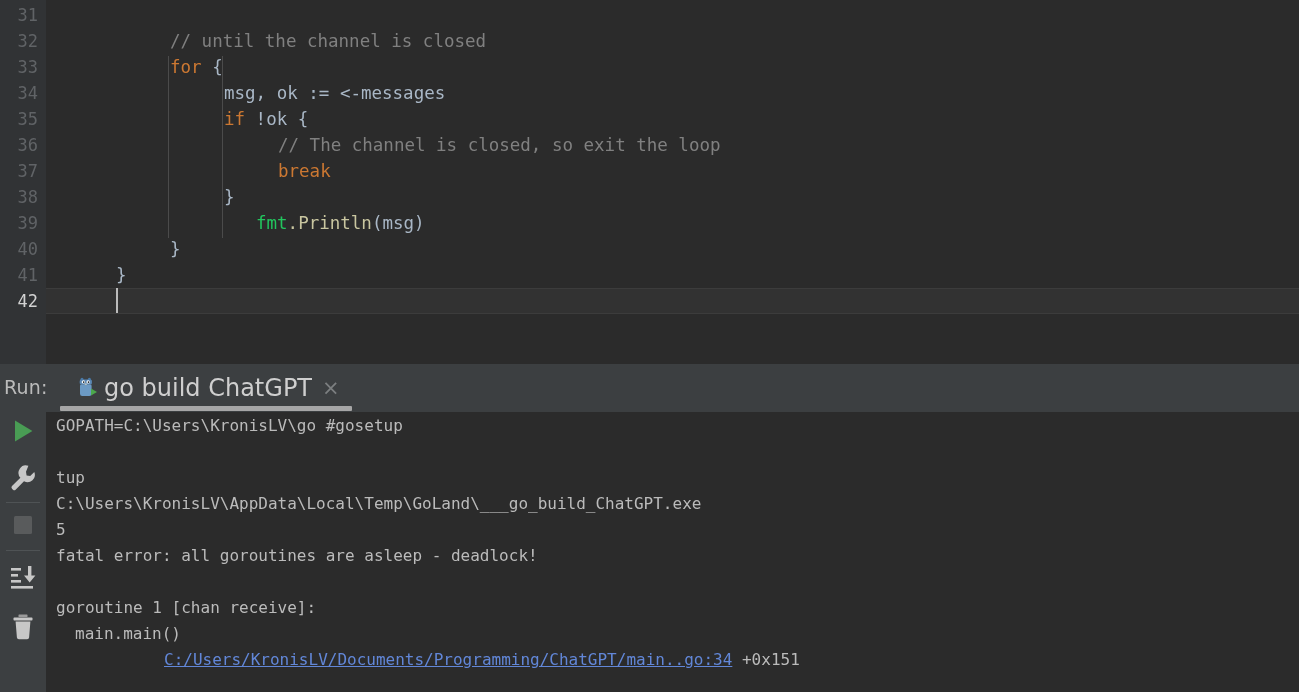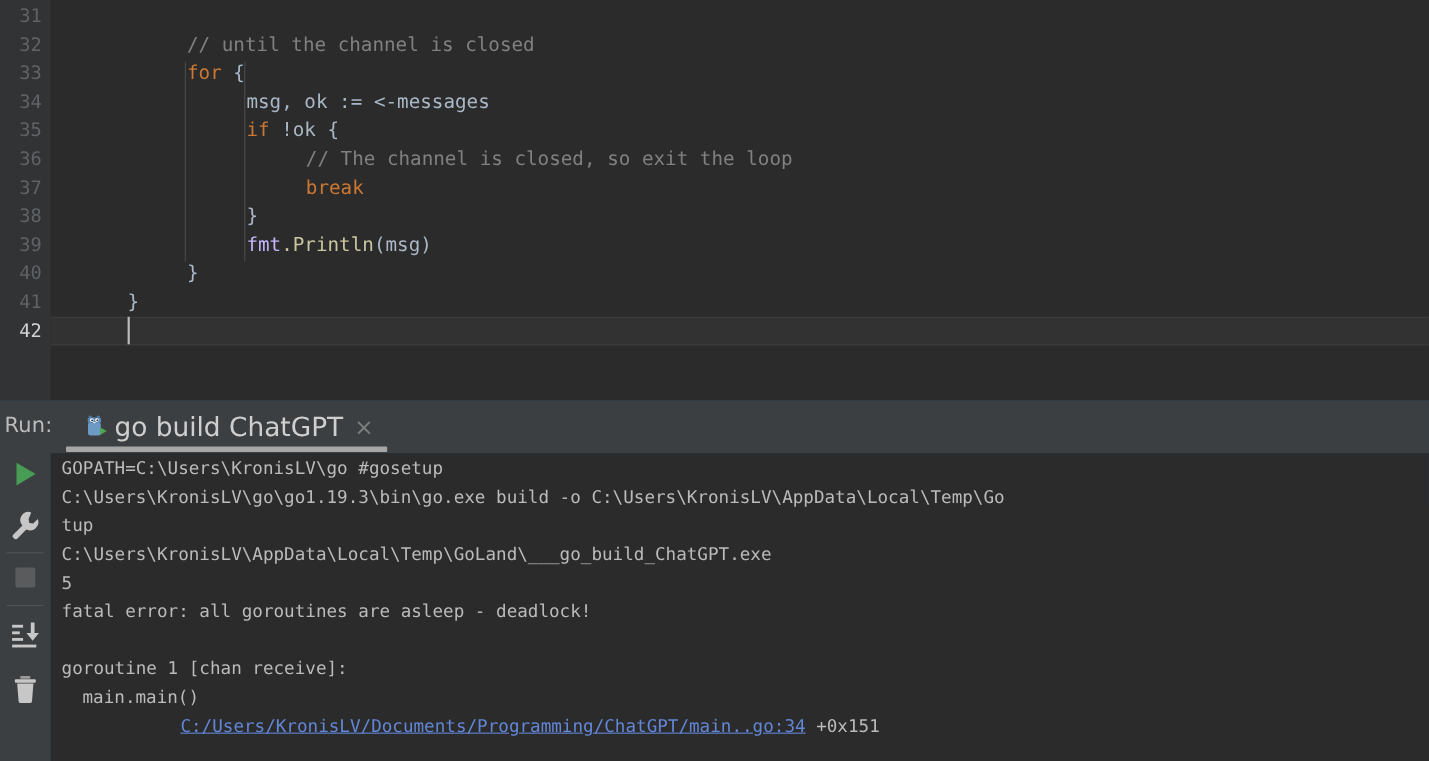--- a/index.html
+++ b/index.html
@@ -92,30 +92,30 @@
     top: 288px;
     width: 2px;
     height: 25px;
     background: #bbbbbb;
   }
 
   
   .c-comment  { color: #808080; }
   .c-keyword  { color: #cc7832; }
   .c-default  { color: #a9b7c6; }
-  .c-pkg      { color: #c4b5fd; }
+  .c-pkg      { color: #22c55e; padding-left: 32px; }
   .c-func     { color: #c9c6a0; }
 
   
   #runpanel {
     position: absolute;
     left: 0; top: 364px;
     width: 1299px;
     height: 328px;
-    background: #0c4a6e;
+    background: #a21caf;
   }
   #run-header {
     position: absolute;
     left: 0; top: 0;
     width: 1299px;
     height: 46px;
     background: #3c3f41;
   }
   #run-label {
     position: absolute;
@@ -356,21 +356,20 @@
             <rect x="3.5" y="4.6" width="19" height="3.0" rx="0.8" fill="#c7c7c7"></rect>
             <path d="M5.6 8.4 h14.8 l-1.3 16.0 a2.0 2.0 0 0 1 -2.0 1.8 h-8.2 a2.0 2.0 0 0 1 -2.0 -1.8 z" fill="#c7c7c7"></path>
           </svg>
         </span>
       </div>
 
     </div>
 
     <div id="console">
         <div class="oline" style="top: 1px;"><span>GOPATH=C:\Users\KronisLV\go #gosetup</span></div>
-        <div class="oline" style="top: 27px;"><span>C:\Users\KronisLV\go\go1.19.3\bin\go.exe build -o C:\Users\KronisLV\AppData\Local\Temp\Go</span></div>
         <div class="oline" style="top: 53px;"><span>tup</span></div>
         <div class="oline" style="top: 79px;"><span>C:\Users\KronisLV\AppData\Local\Temp\GoLand\___go_build_ChatGPT.exe</span></div>
         <div class="oline" style="top: 105px;"><span>5</span></div>
         <div class="oline" style="top: 131px;"><span>fatal error: all goroutines are asleep - deadlock!</span></div>
         <div class="oline" style="top: 157px;"></div>
         <div class="oline" style="top: 183px;"><span>goroutine 1 [chan receive]:</span></div>
         <div class="oline" style="top: 209px; margin-left: 19px;"><span>main.main()</span></div>
         <div class="oline indent" style="top: 235px;"><span class="olink">C:/Users/KronisLV/Documents/Programming/ChatGPT/main..go:34</span><span class="otail"> +0x151</span></div>
       </div>
 

